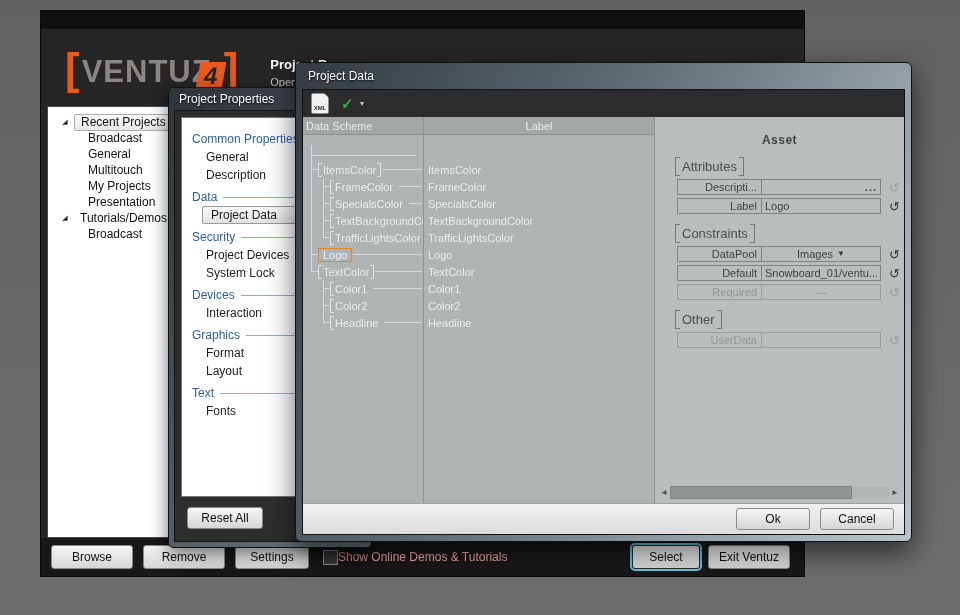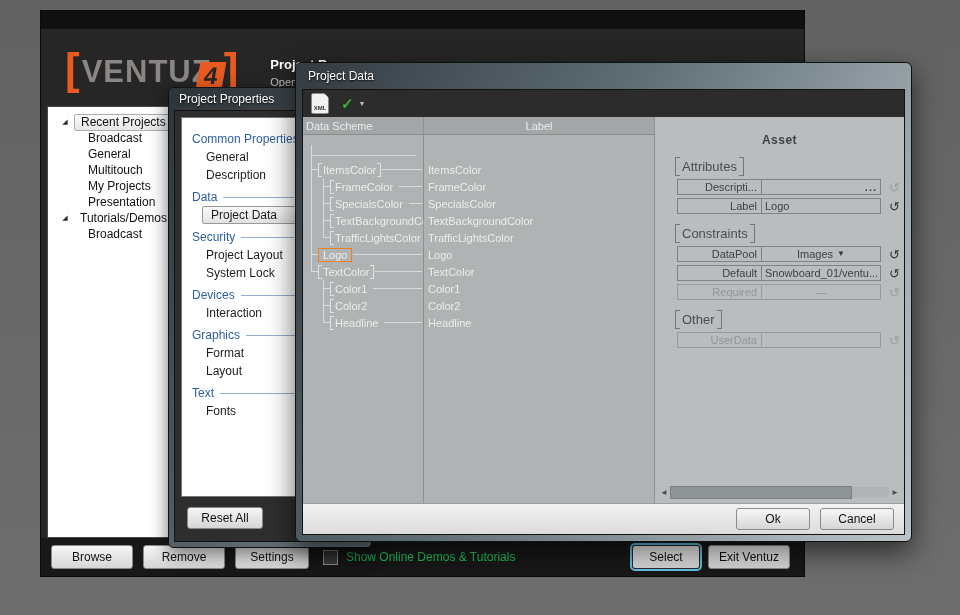--- a/index.html
+++ b/index.html
@@ -26,21 +26,21 @@
   .sb-group-label{padding:0 6px;}
   .sb-sel{border:1px solid #adadad;border-radius:2px;background:linear-gradient(#fbfbfb,#e6e6e6);height:15px;display:flex;width:116px;}
   .sb-item{margin-left:40px;}
   
   .win-toolbar{position:absolute;left:0;bottom:0;right:0;height:38px;background:#181818;display:flex;align-items:center;}
   .btn{background:linear-gradient(#f6f6f6,#d6d6d6);border:1px solid #8a8a8a;border-radius:3px;
        color:#111;font-size:12px;height:22px;display:flex;align-items:center;justify-content:center;}
   .tb-btn{width:80px;margin-left:10px;}
   .tb-btn-settings{width:72px;}
   .tb-check{width:13px;height:13px;background:#3d3d3d;border:1px solid #9a9a9a;margin-left:14px;}
-  .tb-check-label{color:#22c55e;font-size:12px;margin-left:8px;}
+  .tb-check-label{color:#fca5a5;font-size:12px;}
   .tb-spacer{flex:1;}
   .tb-select{width:66px;border:1px solid #2a2a2a;outline:2px solid #66c4ea;outline-offset:0px;margin-right:8px;}
   .tb-exit{width:80px;margin-right:14px;text-align:right;}
 
   
   .pp{position:absolute;left:168px;top:78px;width:202px;height:459px;z-index:2;
       background:linear-gradient(130deg,#2e3438,#4d575d 55%,#6c787e);border:1px solid #101314;border-radius:5px;
       box-shadow:0 6px 18px rgba(0,0,0,.55);margin-top:9px;}
   .pp-title{height:22px;color:#ffffff;font-size:12px;display:flex;align-items:center;padding-left:10px;
             text-shadow:0 1px 2px #000;}
@@ -203,21 +203,21 @@
           <span class="pp-sec-line"></span>
         </div>
       <div class="pp-item pp-item-sel">
           <span>Project Data</span>
         </div>
       <div class="pp-sec">
           <span>Security</span>
           <span class="pp-sec-line"></span>
         </div>
       <div class="pp-item">
-          <span>Project Layout</span>
+          <span>Project Devices</span>
         </div>
       <div class="pp-item">
           <span>System Lock</span>
         </div>
       <div class="pp-sec">
           <span>Devices</span>
           <span class="pp-sec-line"></span>
         </div>
       <div class="pp-item">
           <span>Interaction</span>

